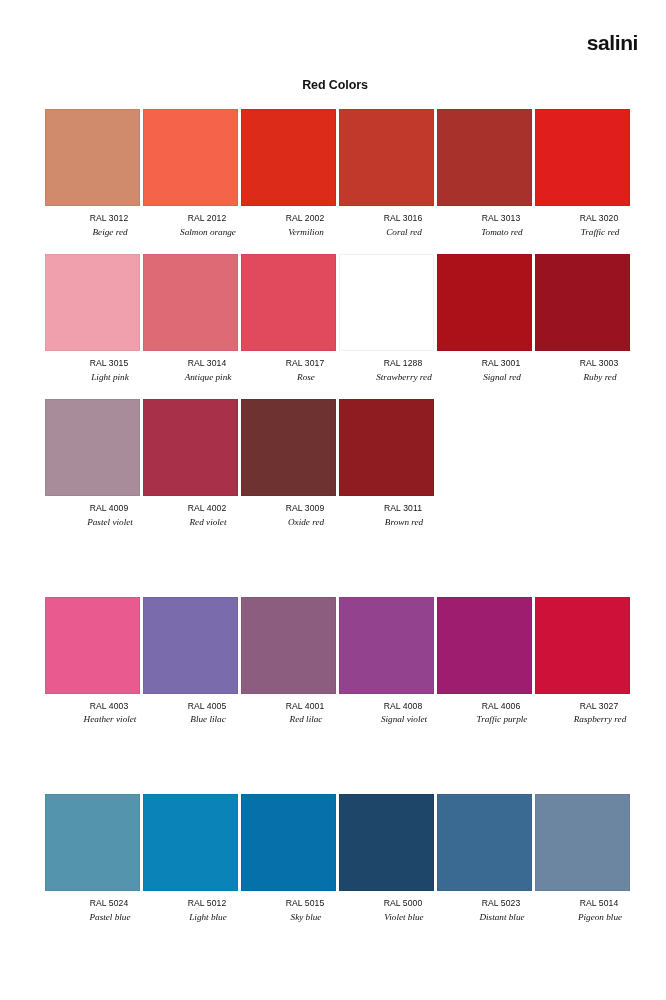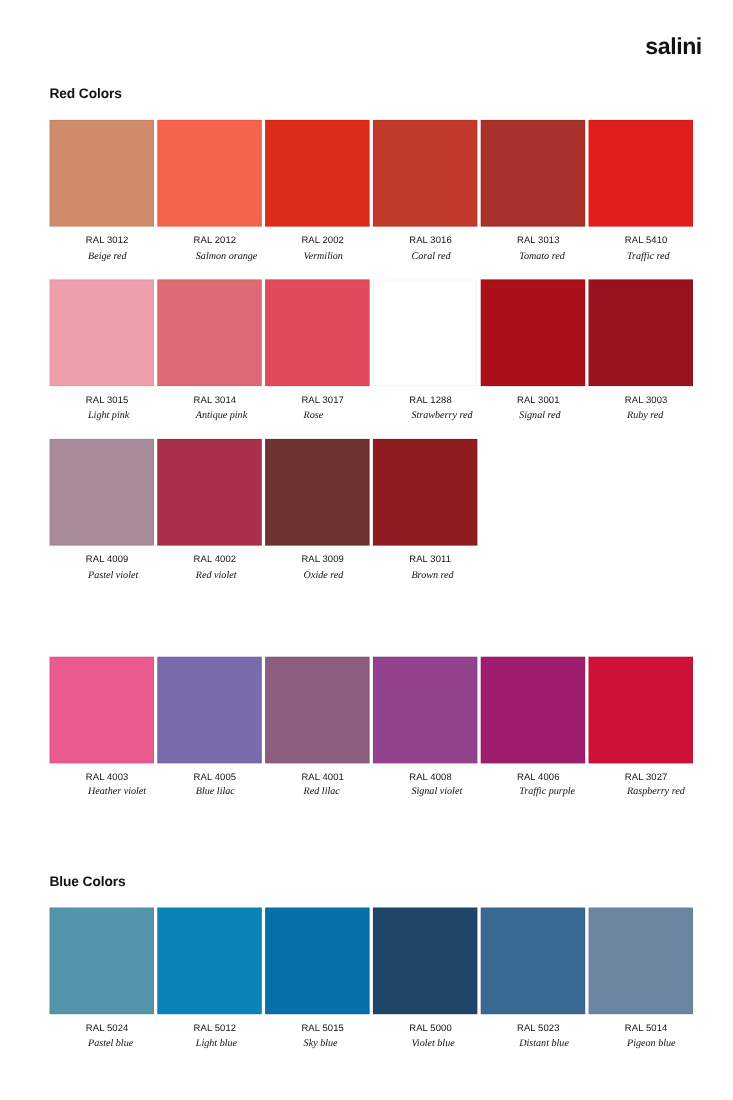--- a/index.html
+++ b/index.html
@@ -44,21 +44,21 @@
   }
 
   
   .content {
     position: absolute;
     left: 45px;
     top: 78px;
     width: 580px;
   }
 
-  .section { margin: 0 0 0 0; }
+  .section { margin: 0 0 0 0; text-align: center; }
   .section + .section { margin-top: 36px; }
 
   .section-title {
     font-family: "Liberation Sans", sans-serif;
     font-size: 12.5px;
     font-weight: bold;
     color: #111111;
     letter-spacing: -0.1px;
     margin: 0 0 16px 0;
     line-height: 1.2;
@@ -142,21 +142,21 @@
             </div><div class="swatch-cell">
               <div class="swatch" style="background: rgb(193, 57, 43);"></div>
               <div class="code">RAL 3016</div>
               <div class="cname">Coral red</div>
             </div><div class="swatch-cell">
               <div class="swatch" style="background: rgb(168, 49, 43);"></div>
               <div class="code">RAL 3013</div>
               <div class="cname">Tomato red</div>
             </div><div class="swatch-cell">
               <div class="swatch" style="background: rgb(224, 31, 28);"></div>
-              <div class="code">RAL 5410</div>
+              <div class="code">RAL 3020</div>
               <div class="cname">Traffic red</div>
             </div></div>
           <div class="row"><div class="swatch-cell">
               <div class="swatch" style="background: rgb(239, 160, 172);"></div>
               <div class="code">RAL 3015</div>
               <div class="cname">Light pink</div>
             </div><div class="swatch-cell">
               <div class="swatch" style="background: rgb(221, 106, 117);"></div>
               <div class="code">RAL 3014</div>
               <div class="cname">Antique pink</div>
@@ -219,21 +219,20 @@
               <div class="code">RAL 4006</div>
               <div class="cname">Traffic purple</div>
             </div><div class="swatch-cell">
               <div class="swatch" style="background: rgb(206, 17, 57);"></div>
               <div class="code">RAL 3027</div>
               <div class="cname">Raspberry red</div>
             </div></div>
         </div>
       </div>
       <div class="section sec-blue">
-        <div class="section-title">Blue Colors</div>
         <div class="grid">
           <div class="row"><div class="swatch-cell">
               <div class="swatch" style="background: rgb(84, 148, 172);"></div>
               <div class="code">RAL 5024</div>
               <div class="cname">Pastel blue</div>
             </div><div class="swatch-cell">
               <div class="swatch" style="background: rgb(10, 132, 184);"></div>
               <div class="code">RAL 5012</div>
               <div class="cname">Light blue</div>
             </div><div class="swatch-cell">

